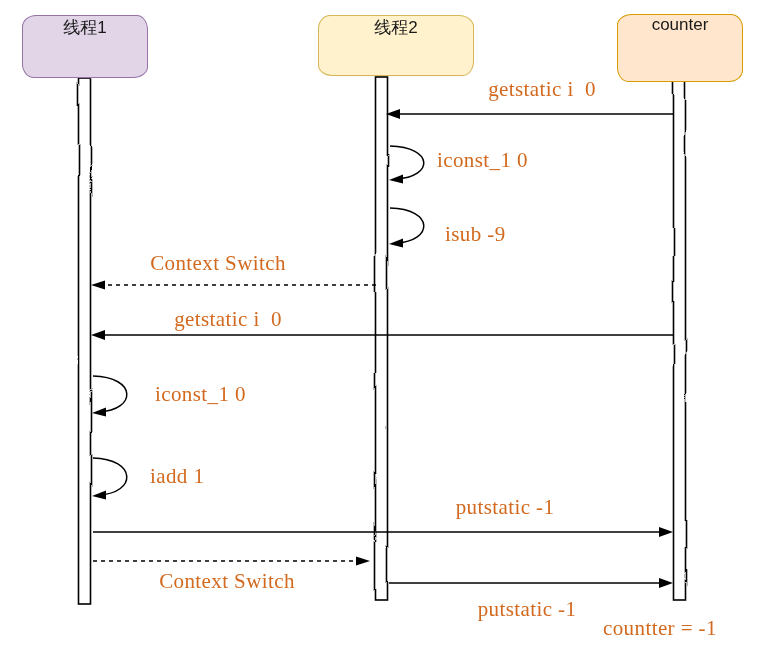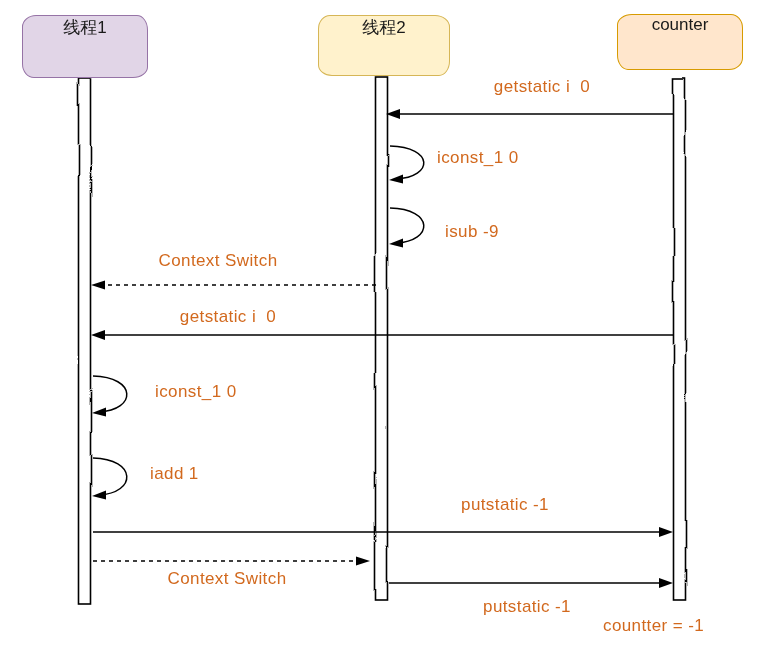--- a/index.html
+++ b/index.html
@@ -22,25 +22,26 @@
     color: #1a1a1a;
     border: 1.6px solid #000;
     box-sizing: border-box;
   }
   .actor.purple { background: #e1d5e7; border-color: #9673a6; border-radius: 14px 11px 15px 12px / 12px 15px 11px 14px; }
   .actor.yellow { background: #fff2cc; border-color: #d6b656; border-radius: 12px 15px 11px 14px / 14px 12px 15px 11px; }
   .actor.orange { background: #ffe6cc; border-color: #d79b00; border-radius: 15px 12px 14px 11px / 11px 14px 12px 15px; }
 
   .msg {
     position: absolute;
-    font-size: 17px;
+    font-size: 21px;
     color: #d2691e;
     white-space: pre;
     letter-spacing: 0.4px;
     line-height: 1.1;
+    font-family: Liberation Serif, serif;
   }
   .msg.center { transform: translateX(-50%); }
 </style>
 </head>
 <body>
 
 <div class="canvas">
 
   <svg class="diagram-svg" width="781" height="657" viewBox="0 0 781 657">
     <defs>
@@ -106,24 +107,24 @@
       <g>
         <line x1="389" y1="583" x2="668" y2="583"></line>
         <polygon points="673,583 659,578 659,588" fill="#000" stroke="none"></polygon>
       </g>
     </g>
   </svg>
 
   <div class="actor purple" style="left:22px; top:15px; width:126px; height:63px;">
     <span>线程1</span>
   </div>
-  <div class="actor yellow" style="left:318px; top:15px; width:132px; height:61px;">
+  <div class="actor yellow" style="left:318px; top:15px; width:156px; height:61px;">
     <span>线程2</span>
   </div>
-  <div class="actor orange" style="left:617px; top:14px; width:126px; height:56px;">
+  <div class="actor orange" style="left:617px; top:14px; width:126px; height:68px;">
     <span>counter</span>
   </div>
 
   <div class="msg center" style="left:542px; top:78px;">getstatic i  0</div>
   <div class="msg" style="left:437px; top:149px;">iconst_1 0</div>
   <div class="msg" style="left:445px; top:223px;">isub -9</div>
   <div class="msg center" style="left:218px; top:252px;">Context Switch</div>
   <div class="msg center" style="left:228px; top:308px;">getstatic i  0</div>
   <div class="msg" style="left:155px; top:383px;">iconst_1 0</div>
   <div class="msg" style="left:150px; top:465px;text-align:right;">iadd 1</div>

